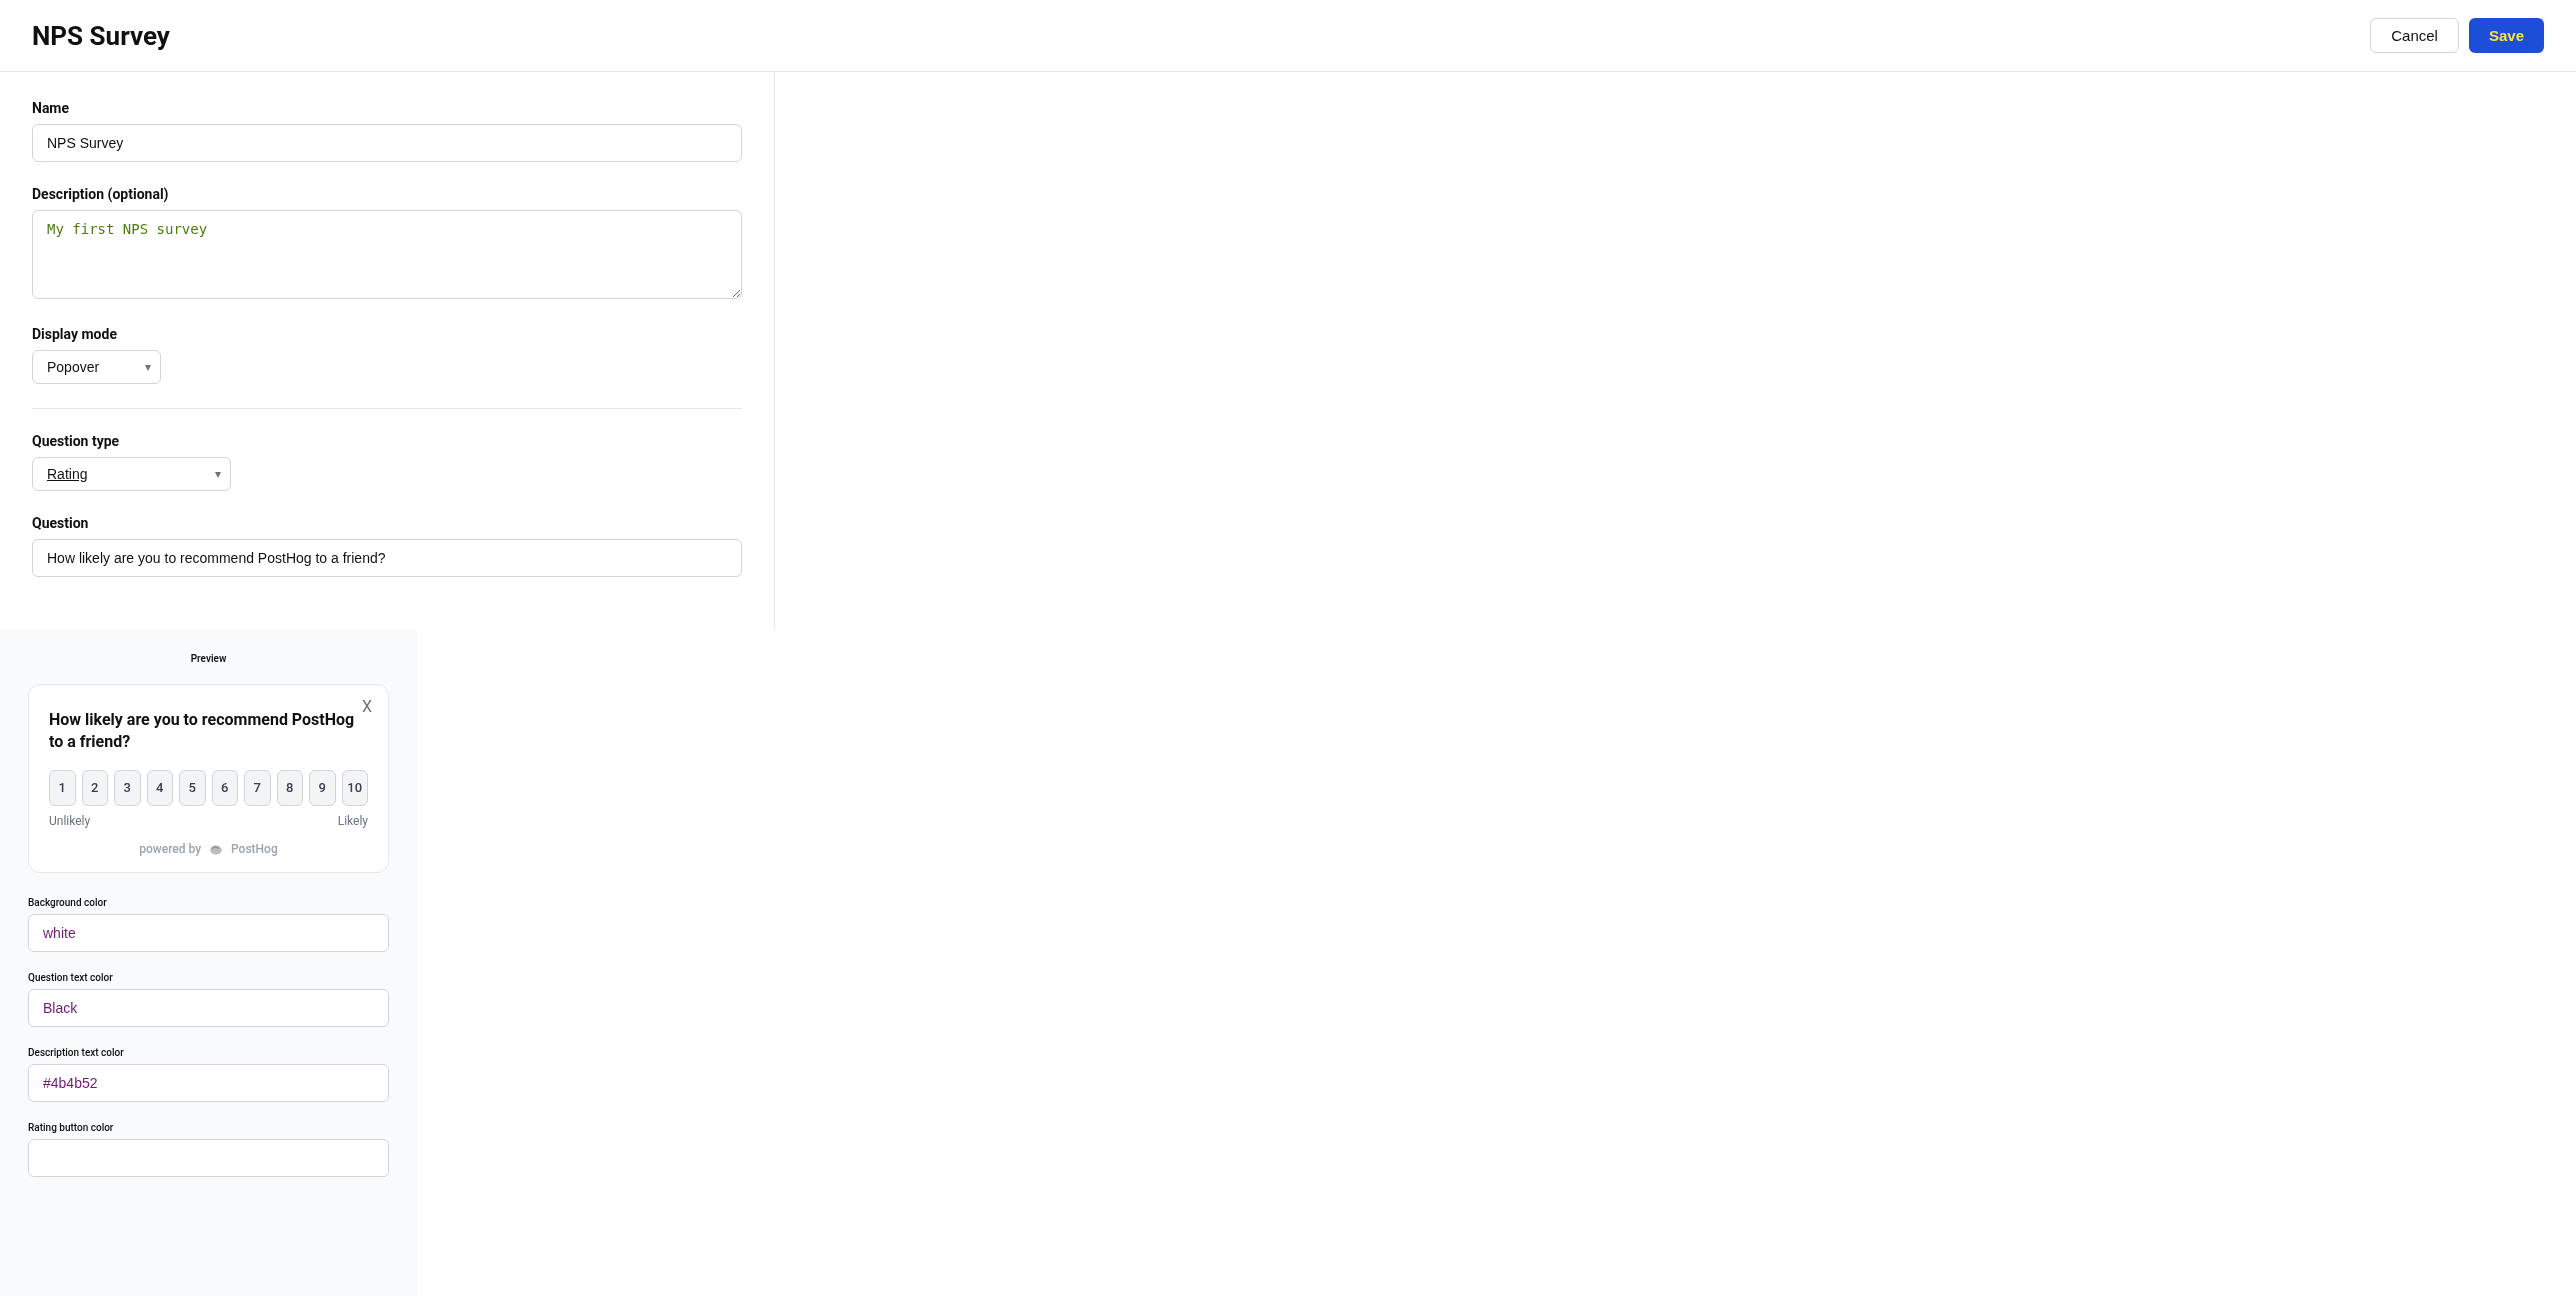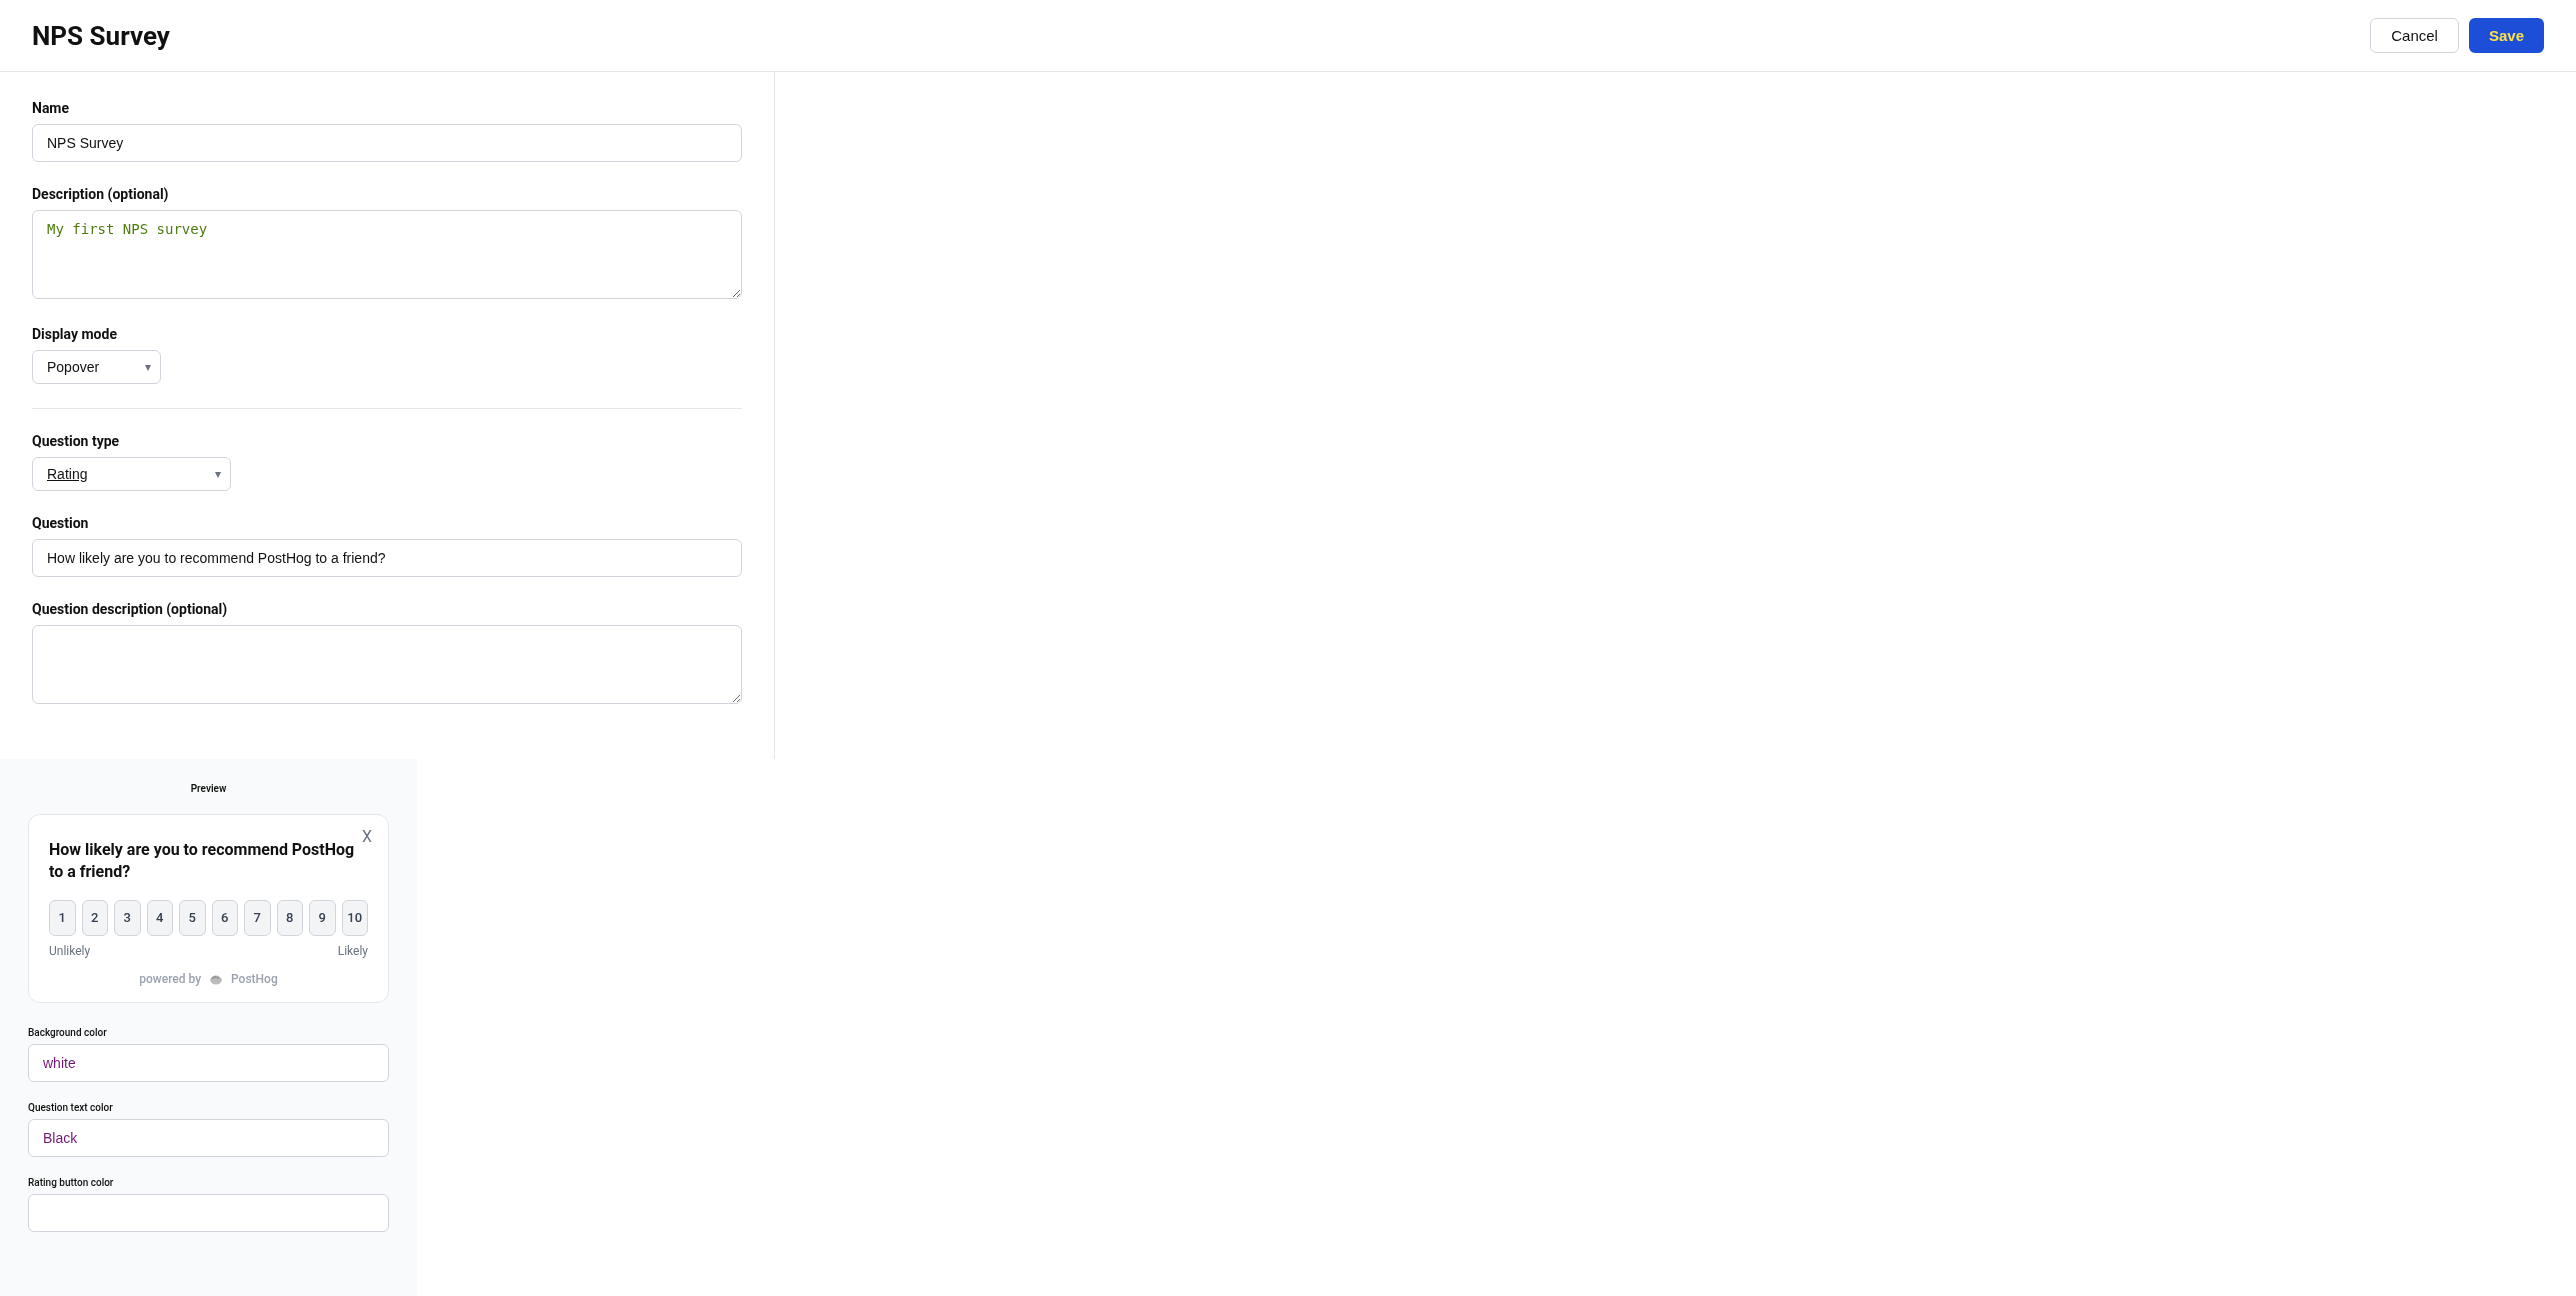--- a/index.html
+++ b/index.html
@@ -260,24 +260,20 @@
         </select>
         <span class="select-arrow">▾</span>
       </div>
     </div>
 
     <div class="form-group">
       <label class="form-label">Question</label>
       <input class="form-input" type="text" value="How likely are you to recommend PostHog to a friend?" style="">
     </div>
 
-    <div class="form-group">
-      <label class="form-label">Question description (optional)</label>
-      <textarea class="form-textarea" style="min-height: 79px;"></textarea>
-    </div>
 
   </div>
 
   <div class="right-panel">
 
     <div class="preview-title">Preview</div>
 
     <div class="preview-card">
       <div class="preview-close">X</div>
       <div class="preview-question">How likely are you to recommend PostHog to a friend?</div>
@@ -310,20 +306,24 @@
     <div class="color-field-group">
       <div class="color-field-label">Background color</div>
       <input class="color-field-input" type="text" value="white" style="">
     </div>
 
     <div class="color-field-group">
       <div class="color-field-label">Question text color</div>
       <input class="color-field-input" type="text" value="Black" style="">
     </div>
 
+    <div class="color-field-group">
+      <div class="color-field-label">Description text color</div>
+      <input class="color-field-input" type="text" value="#4b4b52" style="">
+    </div>
 
     <div class="color-field-group">
       <div class="color-field-label">Rating button color</div>
       <input class="color-field-input" type="text" value="" style="">
     </div>
 
   </div>
 
 </div>
 

